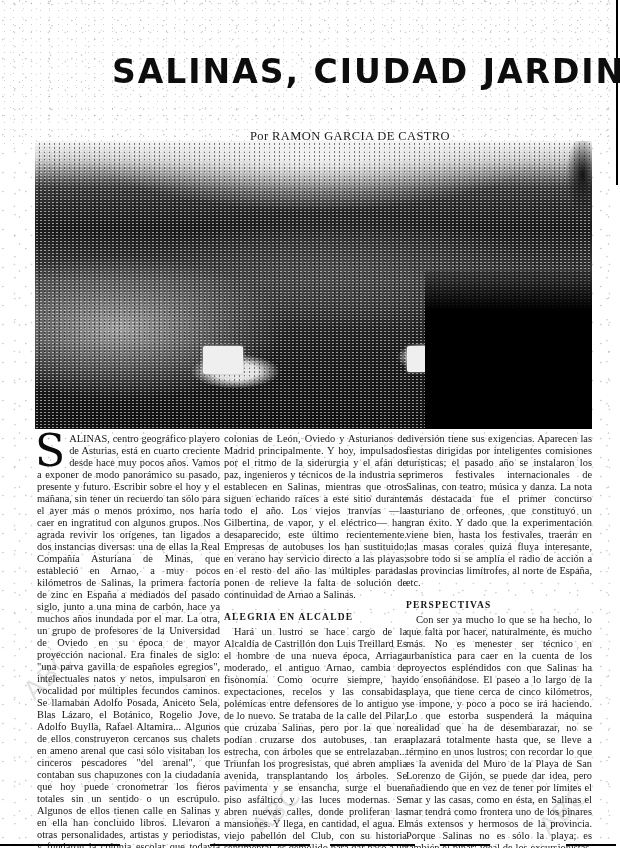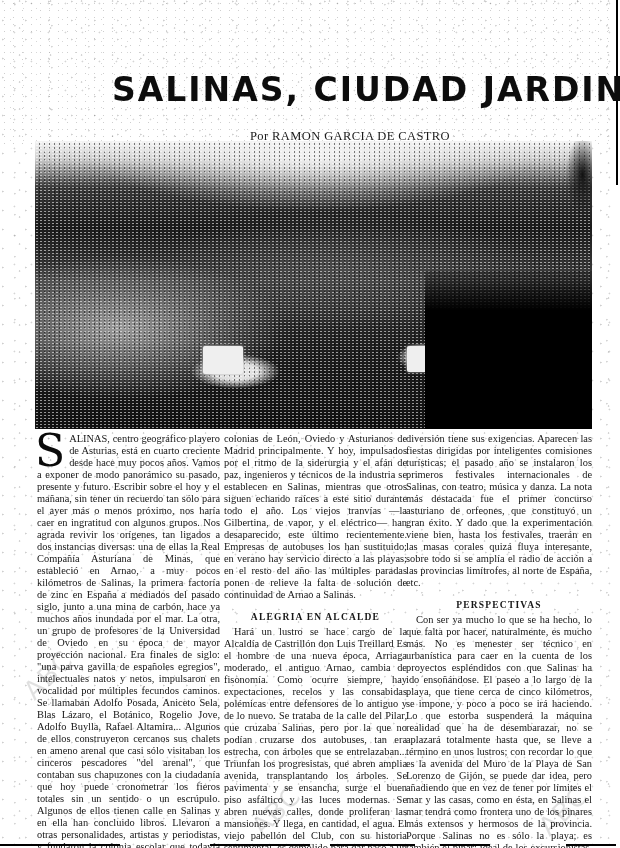--- a/index.html
+++ b/index.html
@@ -25,21 +25,21 @@
       background-size: 9px 7px, 13px 11px;
       background-position: 0 0, 4px 3px;
       opacity: 0.35;
     }
 
     .right-rule {
       position: absolute; left: 616px; top: 0; width: 2px; height: 185px; background: #000;
     }
 
     .headline {
-      position: absolute; left: 112px; top: 70px; width: 410px;
+      position: absolute; left: 112px; top: 52px; width: 410px;
       font-family: "DejaVu Sans", "Liberation Sans", sans-serif;
       font-weight: bold; font-size: 33px; letter-spacing: 2px;
       color: #0d0d0d; white-space: nowrap; line-height: 40px;
     }
     .byline {
       position: absolute; left: 250px; top: 129px;
       font-family: "Liberation Serif", serif; font-size: 12.5px; letter-spacing: 0.4px;
       color: #1a1a1a; white-space: nowrap;
     }
 
@@ -84,21 +84,21 @@
     .col2 { left: 224px; }
     .col3 { left: 406px; width: 186px; }
 
     .article p { text-indent: 10px; }
     .article p.first { text-indent: 0; }
     .dropcap {
       float: left; font-family: "DejaVu Serif", serif; font-size: 44px; line-height: 36px;
       margin: 0 4px 0 -2px; color: #0b0b0b;
     }
     .subhead {
-      text-align: center; font-size: 9.5px; letter-spacing: 1.2px; font-weight: bold;
+      text-align: left; font-size: 9.5px; letter-spacing: 1.2px; font-weight: bold;
       margin: 10px 0 3px 0; text-indent: 0;
     }
 
     .bottom-rules { position: absolute; left: 0; top: 842px; width: 620px; height: 6px; }
     .bottom-rules span { position: absolute; height: 2px; background: #000; top: 2px; }
 
     .watermark {
       position: absolute; font-family: "DejaVu Sans", sans-serif; font-size: 26px;
       color: rgba(0,0,0,0.12); transform: rotate(-45deg); letter-spacing: 1px;
       pointer-events: none;

